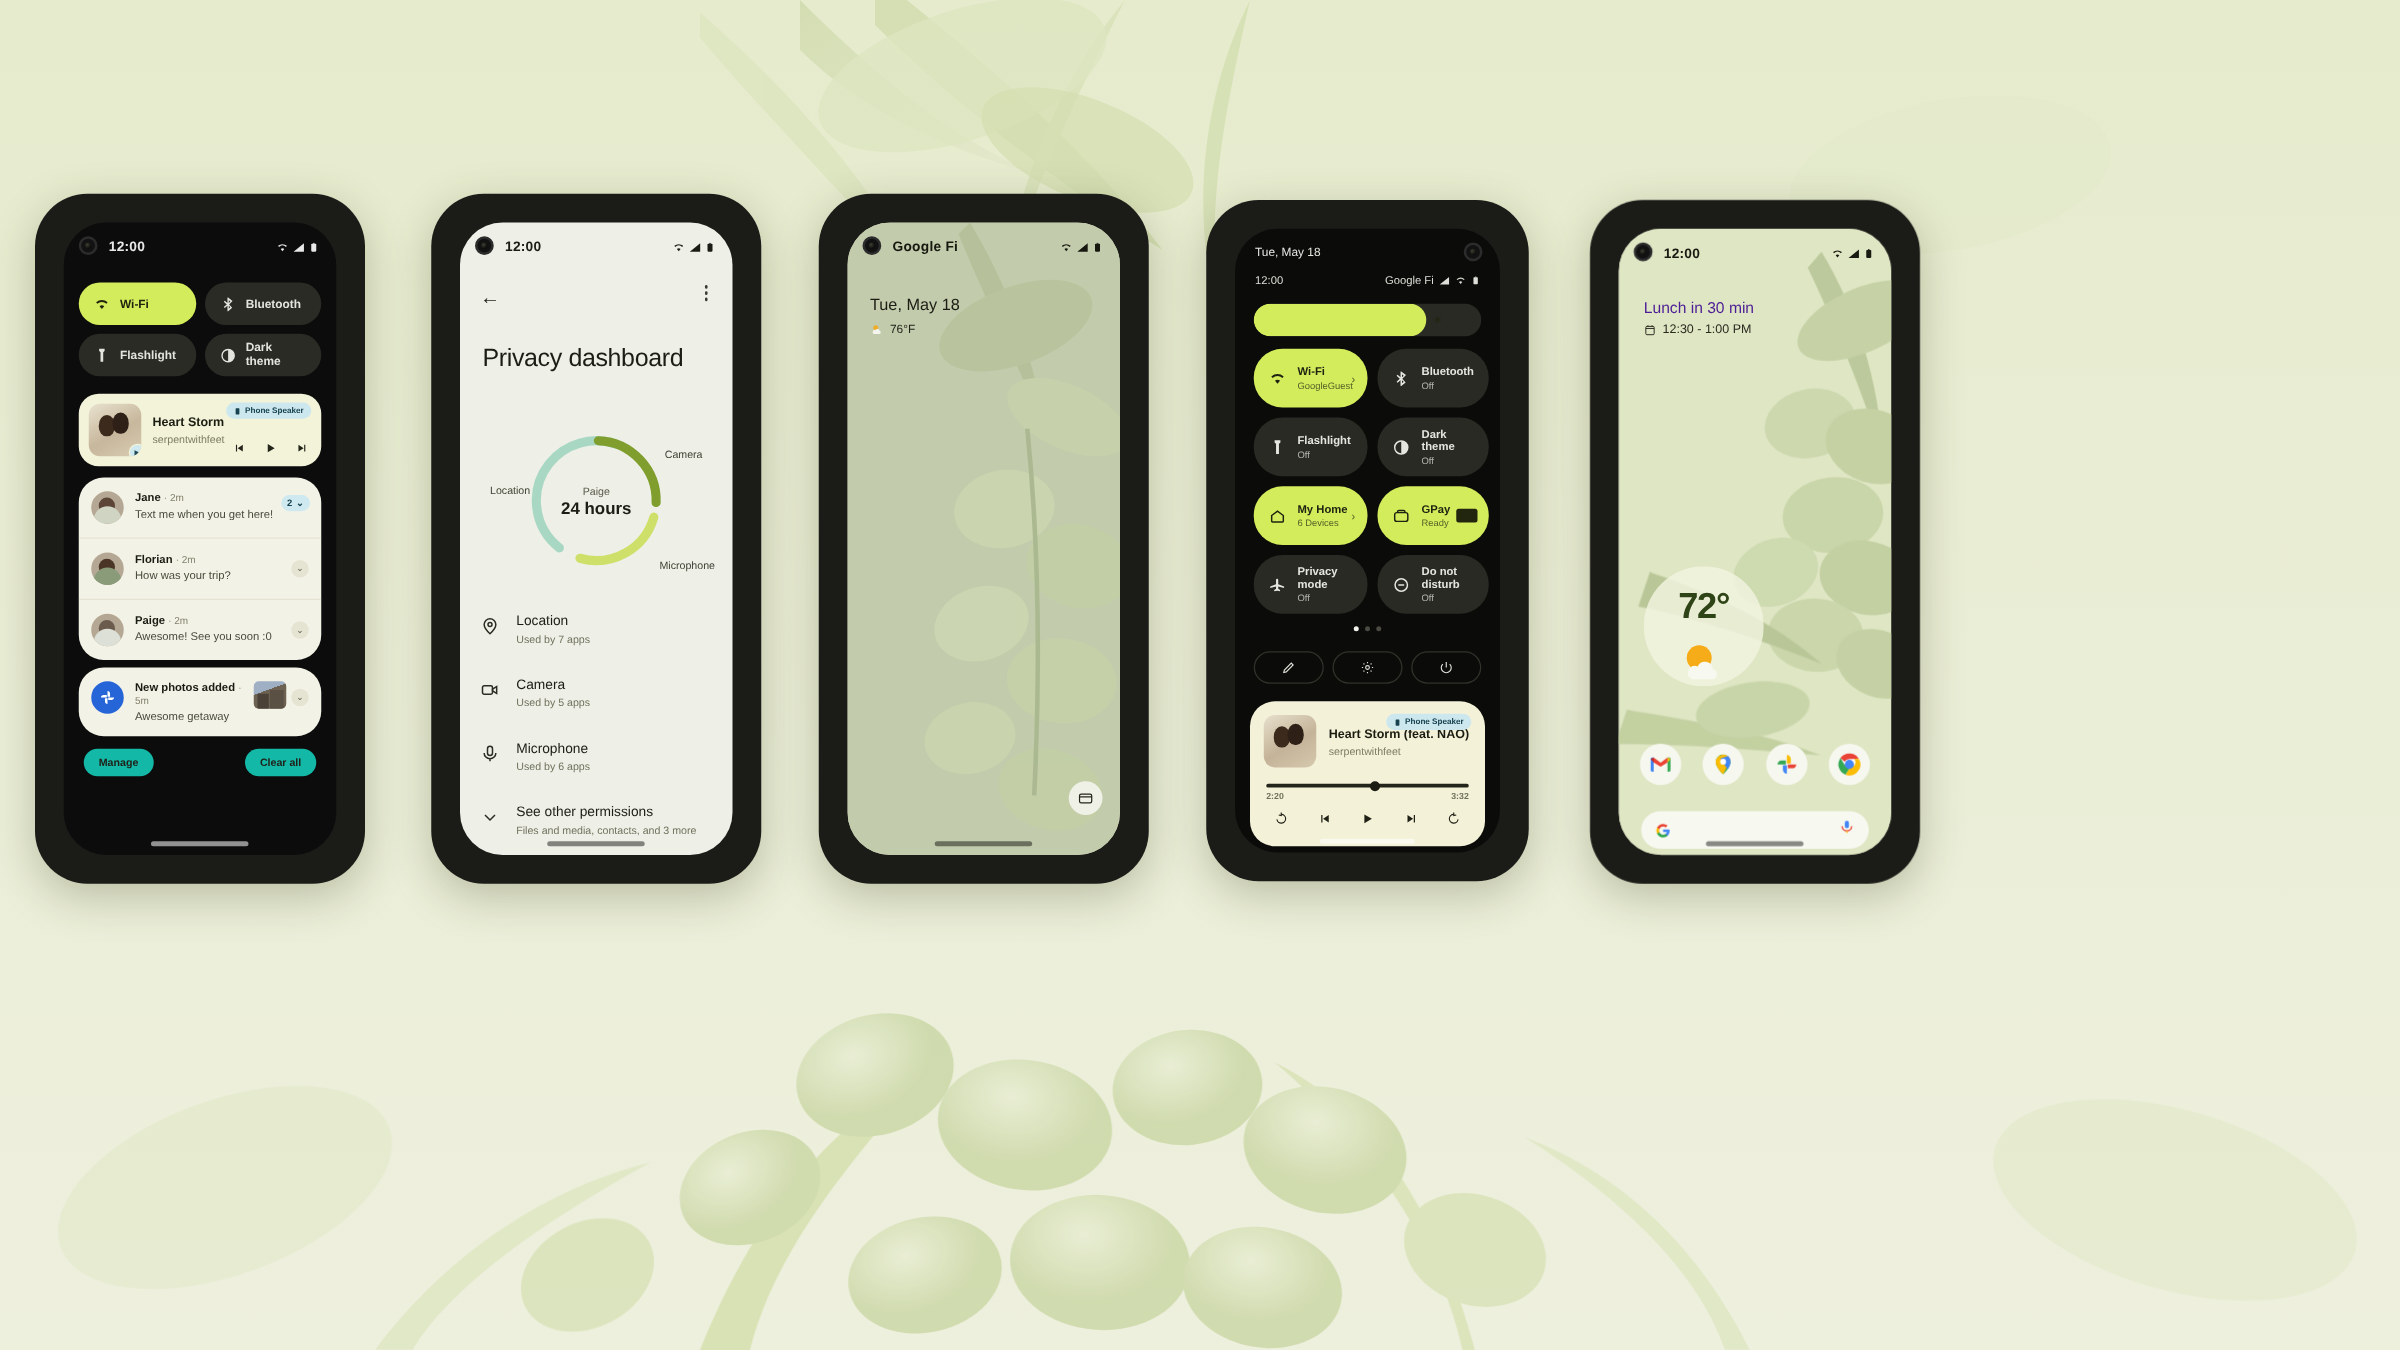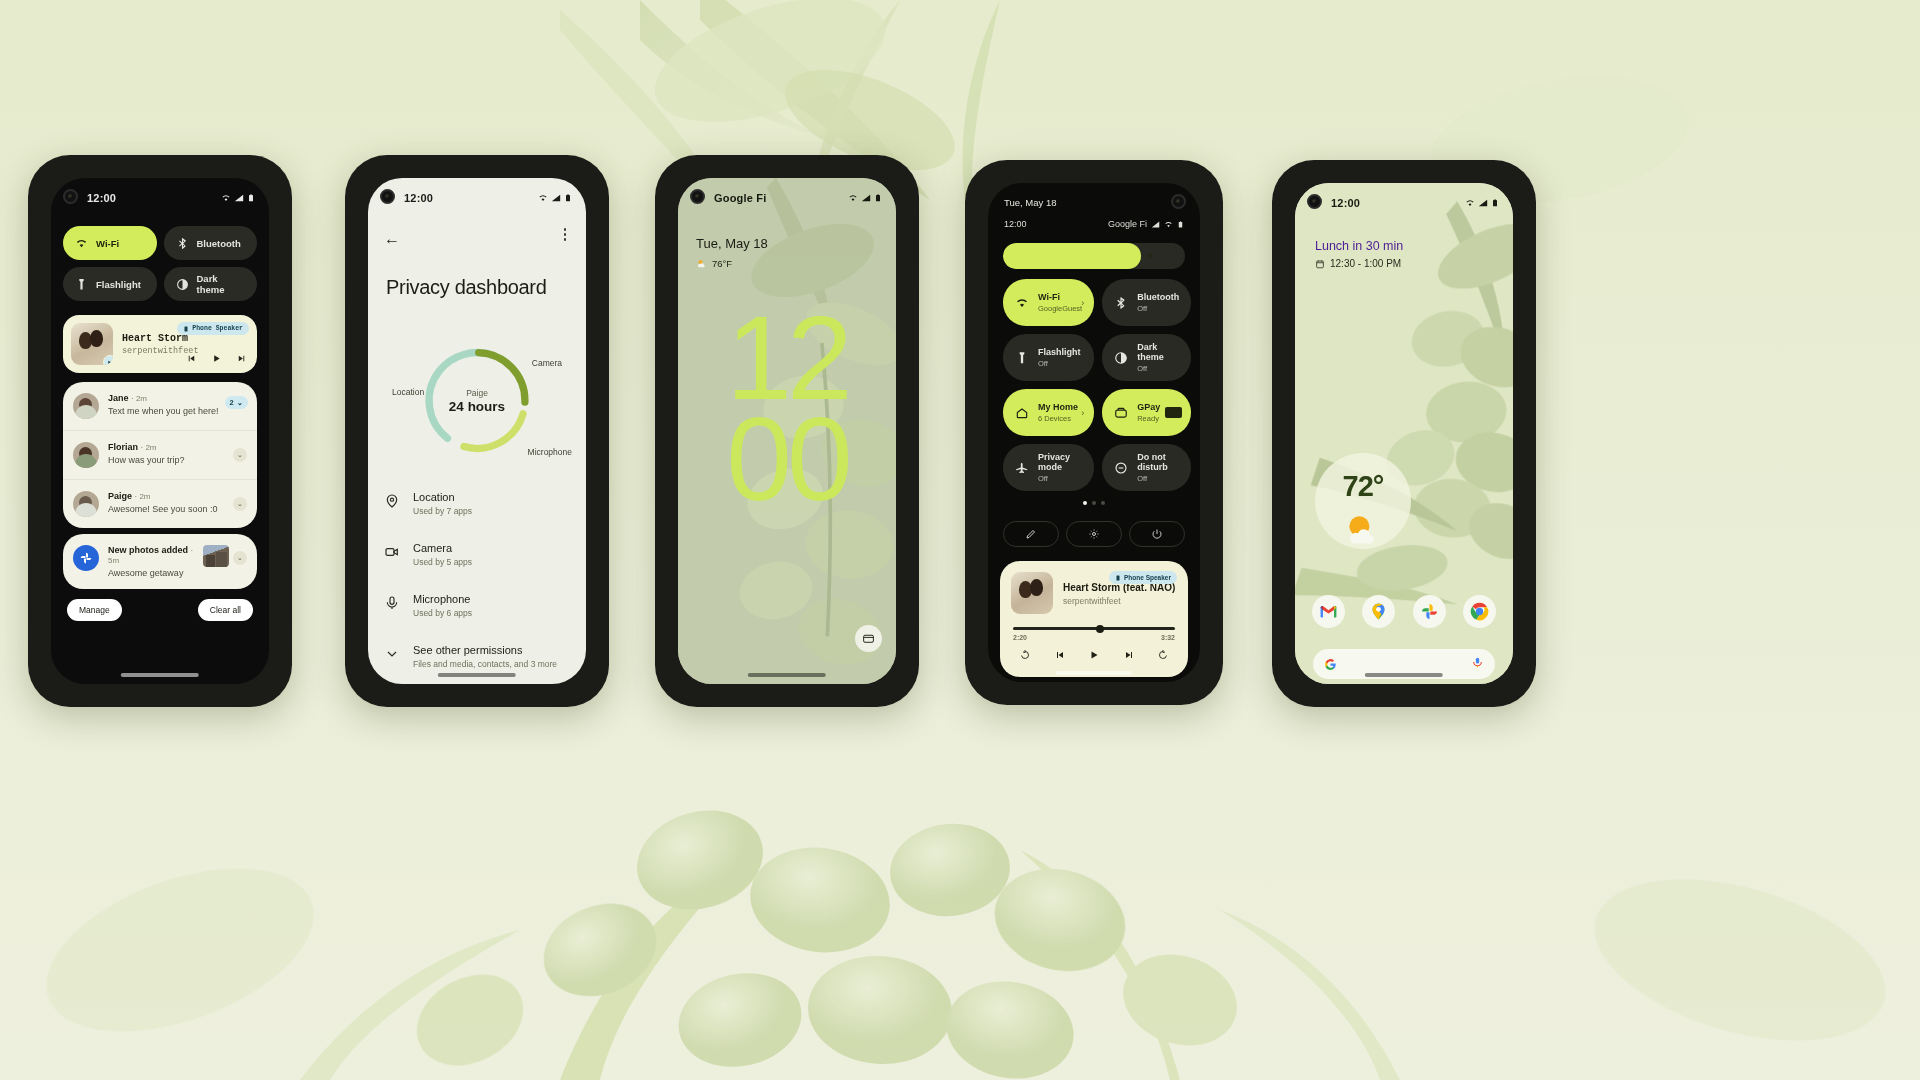--- a/index.html
+++ b/index.html
@@ -63,21 +63,21 @@
     gap: 8px; padding: 0 12px; font-size: 9.5px; font-weight: 600;
     background: #2b2b26; color: #e4e4df;
   }
   .qs-tile.on { background: #d3ec5b; color: #20240d; }
   .qs-tile .ic { width: 13px; height: 13px; display: flex; align-items: center; justify-content: center; }
   .qs-tile .ic svg { width: 13px; height: 13px; }
 
   .media-card {
     position: absolute; top: 137px; left: 12px; right: 12px; height: 58px;
     border-radius: 16px; background: #f2f3d9; display: flex; align-items: center;
-    padding: 8px; gap: 9px; font-family: Liberation Mono, monospace;
+    padding: 8px; gap: 9px;
   }
   .album-art { width: 42px; height: 42px; border-radius: 9px; position: relative;
                overflow: hidden; flex: none;
                background: linear-gradient(150deg,#e9e2cf,#c7b79c 55%,#d8ccb2); }
   .album-art .fig1, .album-art .fig2 {
      position:absolute; border-radius:50% 50% 46% 46%; background:#3c2a1d; }
   .album-art .fig1 { width:13px; height:17px; left:8px; top:9px; }
   .album-art .fig2 { width:13px; height:17px; left:19px; top:7px; background:#2e2017; }
   .art-badge { position: absolute; right: -4px; bottom: -4px; width: 14px; height: 14px;
     border-radius: 50%; background: #cfe9f0; border: 1.5px solid #f2f3d9;
@@ -114,21 +114,21 @@
     color: #14414d; font-size: 7.5px; font-weight: 700; border-radius: 9px;
     padding: 2px 5px; display:flex; align-items:center; gap: 3px; }
   .chev { position: absolute; right: 10px; top: 17px; width: 14px; height: 14px;
           border-radius: 50%; background: #e5e4d2; display:flex;
           align-items:center; justify-content:center; color:#55564a; font-size: 7px; }
   .thumb { width: 26px; height: 22px; border-radius: 4px; flex:none; margin-right: 18px;
            background: linear-gradient(160deg,#9fb0c4 0 35%, #6d6152 35% 100%); position:relative; overflow:hidden;}
   .thumb:after{content:'';position:absolute;left:3px;bottom:0;width:9px;height:12px;background:#4b4137;}
   .thumb:before{content:'';position:absolute;right:2px;bottom:0;width:11px;height:15px;background:#5b5044;}
   .notif-actions { display: flex; justify-content: space-between; padding: 10px 4px 0; }
-  .pill-btn { background: #ffffff; color: #20211a; font-size: 8.5px; font-weight: 400;
+  .pill-btn { background: #14b8a6; color: #20211a; font-size: 8.5px; font-weight: 700;
               border-radius: 14px; padding: 6px 12px; }
 
   
   #phone2 { left: 345px; top: 155px; width: 264px; height: 552px; }
   #phone2 .screen { background: #eeefe6; }
   #phone2 .statusbar { color: #1b1c15; }
   .back-arrow { position: absolute; left: 16px; top: 52px; font-size: 16px; color: #23241b; }
   .kebab { position: absolute; right: 20px; top: 50px; display: flex; flex-direction: column; gap: 2.5px; }
   .kebab i { width: 2.5px; height: 2.5px; border-radius: 50%; background: #3a3b30; display: block; }
   .pd-title { position: absolute; left: 18px; top: 98px; font-size: 20px;
@@ -580,24 +580,20 @@
       </span>
     </div>
     <div class="lock-date">Tue, May 18</div>
     <div class="lock-weather">
       <svg viewBox="0 0 24 24" width="11" height="11">
           <circle cx="10" cy="9" r="4.4" fill="#f0ad2a"></circle>
           <path d="M5 16a3.4 3.4 0 0 1 3.4-3.4c.5 0 1 .1 1.4.3a4 4 0 0 1 7.2 2A2.6 2.6 0 0 1 16.5 20H7.4A2.5 2.5 0 0 1 5 16z" fill="#f4f4ef"></path>
         </svg>
       <span>76°F</span>
     </div>
-    <div class="bigclock">
-      <div>12</div>
-      <div>00</div>
-    </div>
     <div class="wallet-btn">
       <svg viewBox="0 0 24 24" width="13" height="13" fill="none" stroke="#24251b" stroke-width="1.8">
           <rect x="3" y="6" width="18" height="13" rx="2.5"></rect>
           <path d="M3 10h18"></path>
         </svg>
     </div>
     <div class="gesture-bar"></div>
   </div>
 </div>
 

